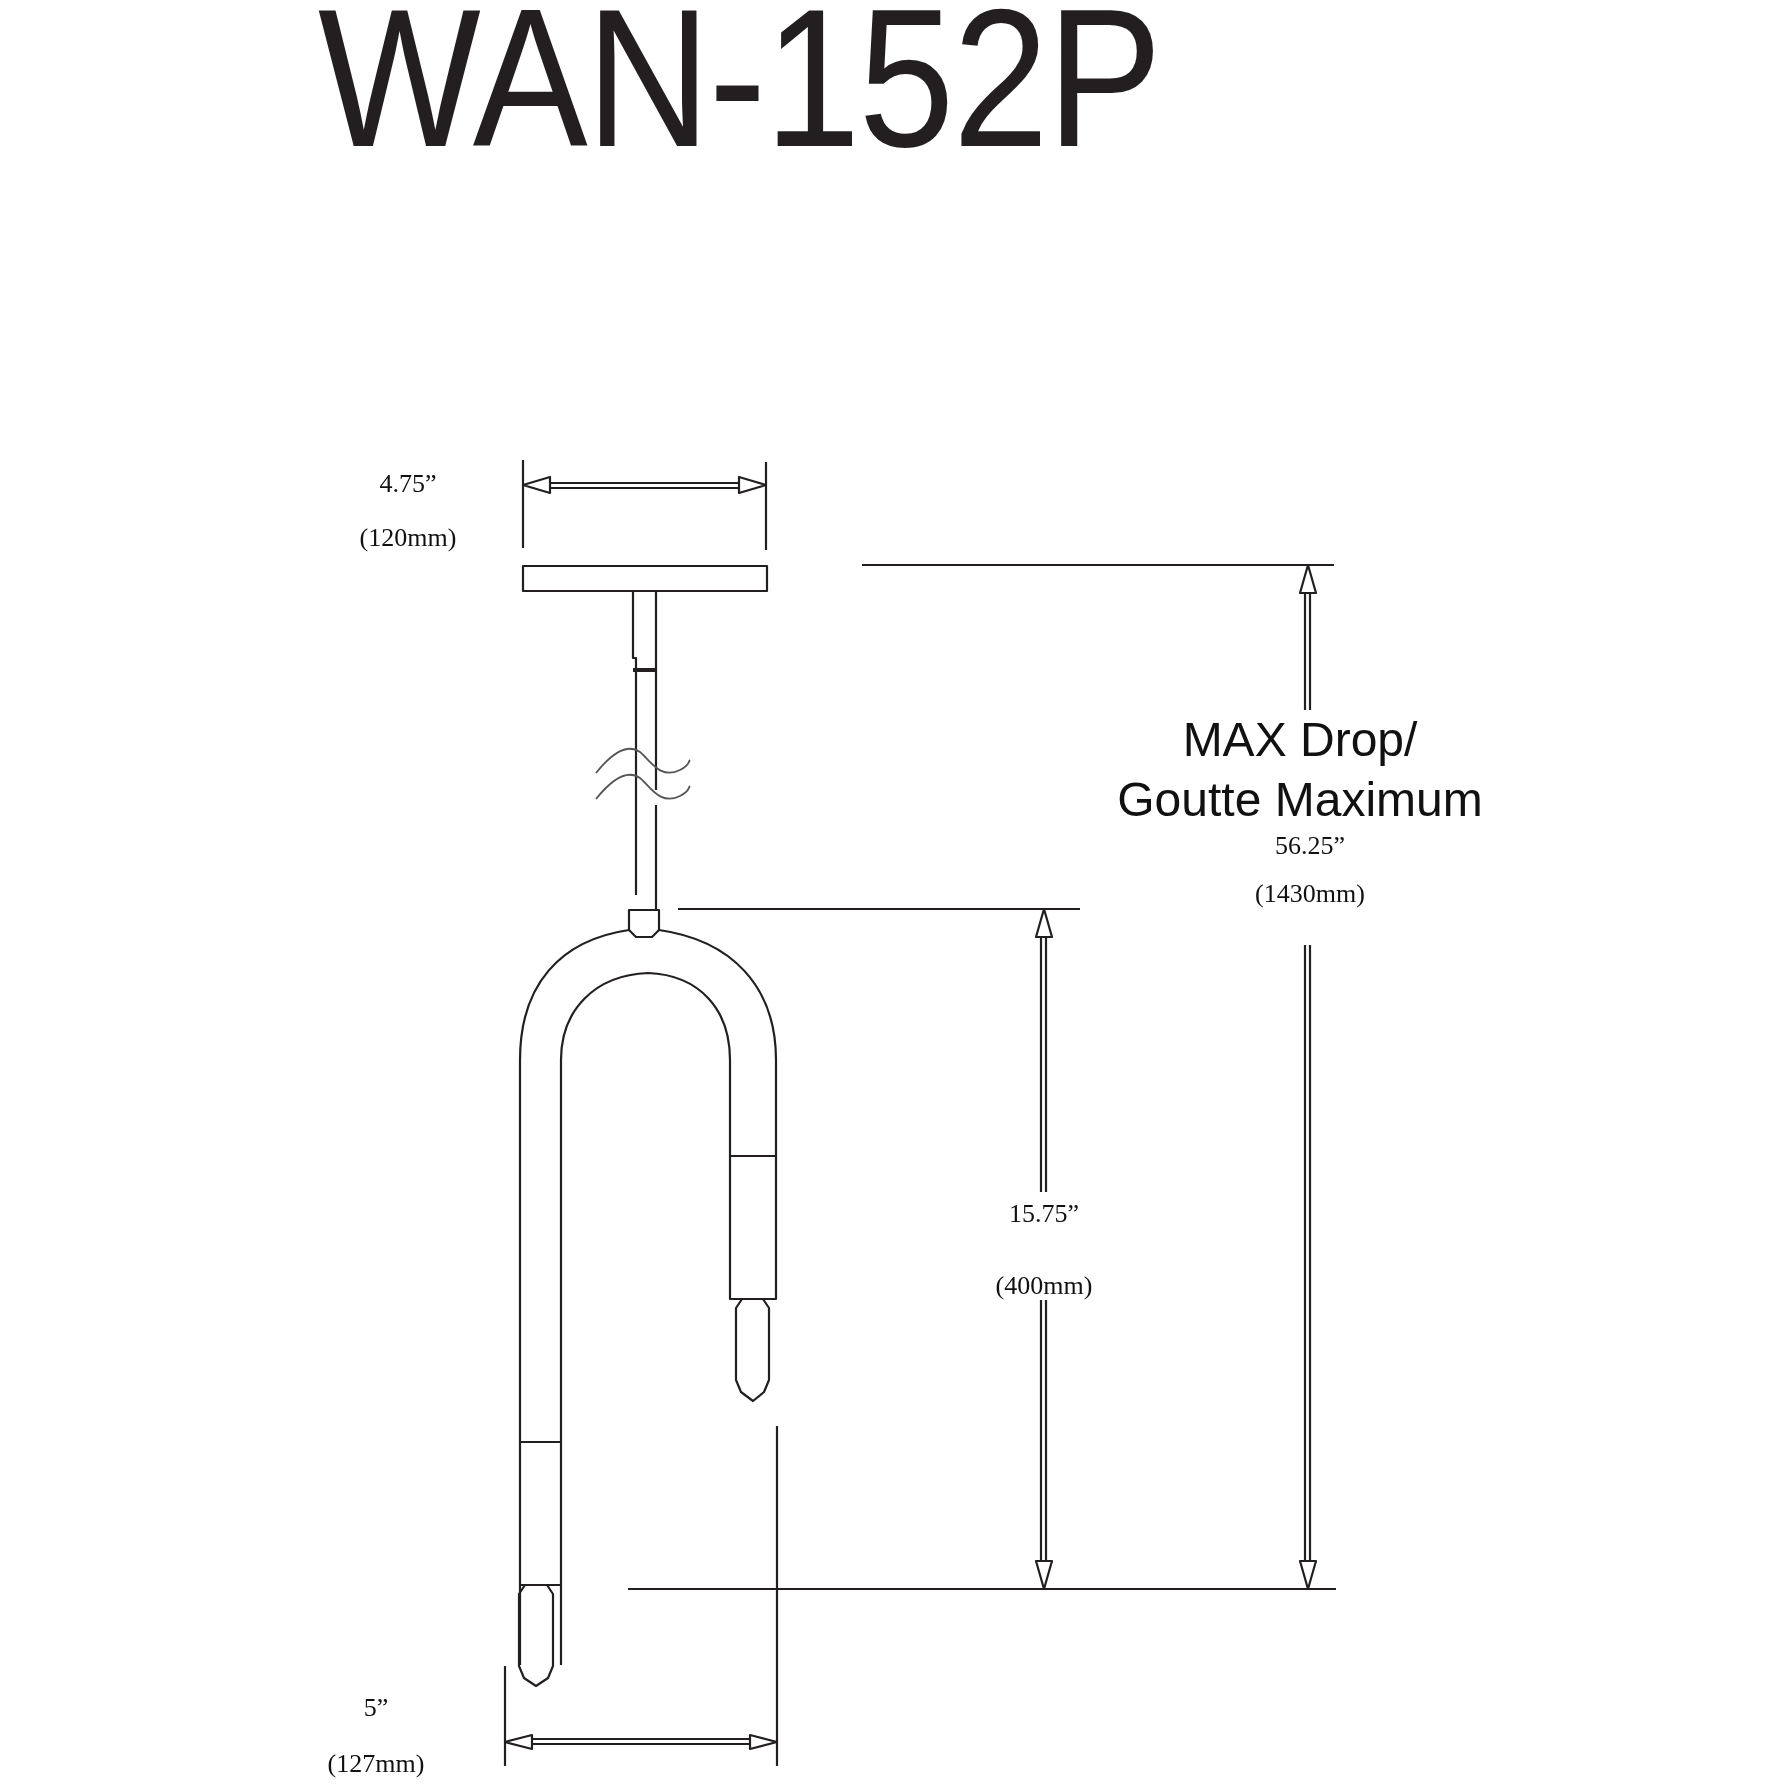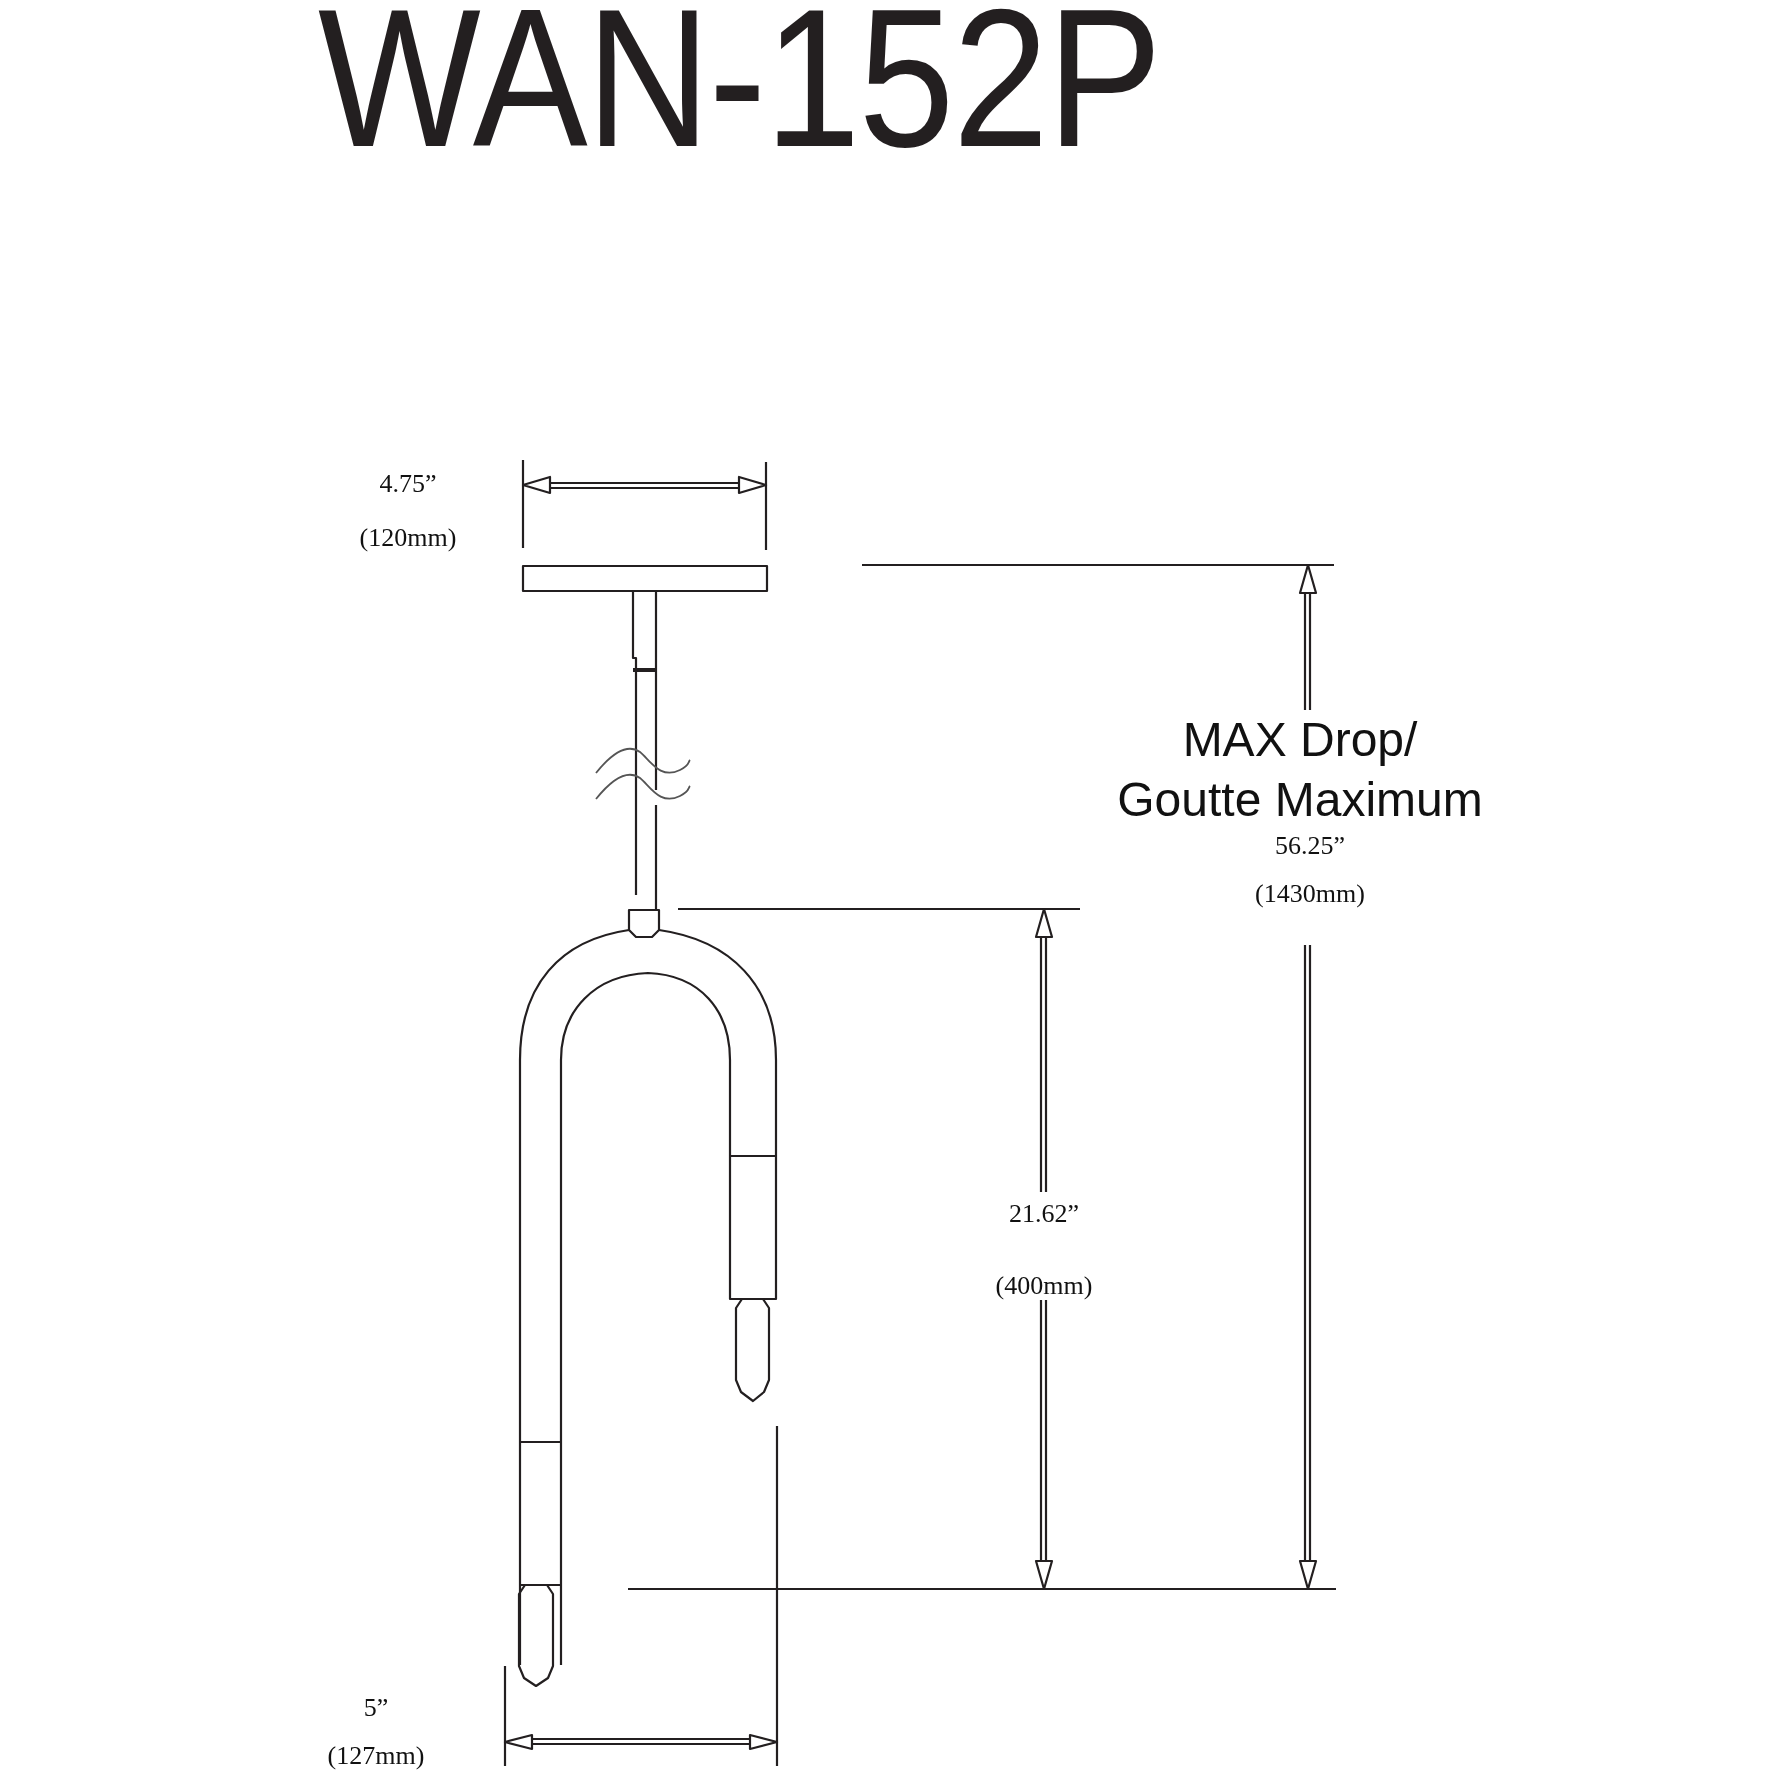--- a/index.html
+++ b/index.html
@@ -111,20 +111,20 @@
 <div class="label-sans" style="left:1100px; top:710px; width:400px;">
   <div>MAX Drop/</div>
   <div>Goutte Maximum</div>
 </div>
 <div class="dim" style="left:1200px; top:822px; width:220px;">
   <div>56.25”</div>
   <div style="">(1430mm)</div>
 </div>
 
 <div class="dim" style="left:944px; top:1190px; width:200px;">
-  <div>21.62”</div>
+  <div>15.75”</div>
   <div style="margin-top:24px;">(400mm)</div>
 </div>
 
 <div class="dim" style="left:286px; top:1684px; width:180px;">
   <div>5”</div>
-  <div style="">(127mm)</div>
+  <div style="margin-top:8px;">(127mm)</div>
 </div>
 
 </body></html>

